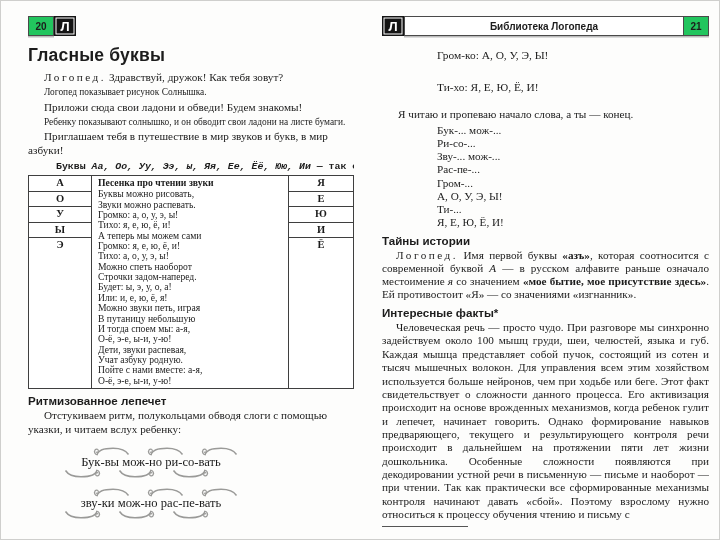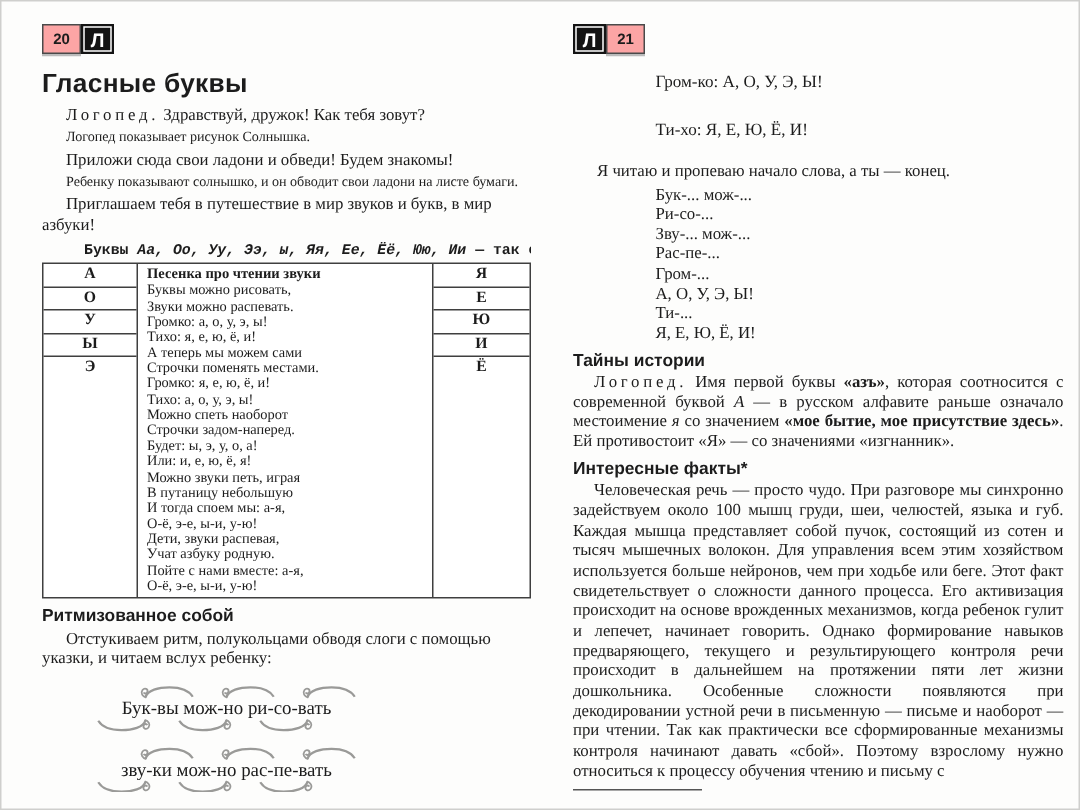--- a/index.html
+++ b/index.html
@@ -7,21 +7,21 @@
           box-shadow:inset 0 0 0 1px #cfcfcd;overflow:hidden;
           font-family:"Liberation Serif",serif;color:#1c1c1c;}
   .page{position:absolute;top:16px;width:326px;height:512px;overflow:hidden;}
   .page.left{left:28px;}
   .page.right{left:382px;width:327px;}
 
   
   .pheader{display:flex;height:20px;font-family:"Liberation Sans",sans-serif;
            font-weight:bold;font-size:10px;align-items:stretch;}
   .num-box{width:24px;border:1px solid #4a4a4a;display:flex;align-items:center;
-           justify-content:center;background:#fca5a5;box-shadow:0 1.5px 0 #bbb;}
+           justify-content:center;background:#22c55e;box-shadow:0 1.5px 0 #bbb;}
   .title-box{flex:1;border:1px solid #4a4a4a;border-left:none;display:flex;
              align-items:center;justify-content:center;background:#fff;box-shadow:0 1.5px 0 #bbb;}
   .pheader.rev .title-box{border-left:1px solid #4a4a4a;border-right:none;}
   .logo-box{width:22px;background:#141414;color:#fff;display:flex;align-items:center;
             justify-content:center;font-size:13px;font-weight:bold;
             box-shadow:inset 0 0 0 1.5px #141414, inset 0 0 0 2.5px #fff;}
 
   
   h1.sec{font-family:"Liberation Sans",sans-serif;font-size:17.5px;margin:9px 0 5px 0;
          letter-spacing:.2px;}
@@ -92,21 +92,20 @@
           <div data-name="vowel-cell">Э</div>
         </div>
       <div class="col-song" data-name="song-column">
         <div class="song-title" data-name="song-title">Песенка про чтении звуки</div>
         <div data-name="song-lines">
             <div data-name="song-line">Буквы можно рисовать,</div>
             <div data-name="song-line">Звуки можно распевать.</div>
             <div data-name="song-line">Громко: а, о, у, э, ы!</div>
             <div data-name="song-line">Тихо: я, е, ю, ё, и!</div>
             <div data-name="song-line">А теперь мы можем сами</div>
-            <div data-name="song-line">Строчки поменять местами.</div>
             <div data-name="song-line">Громко: я, е, ю, ё, и!</div>
             <div data-name="song-line">Тихо: а, о, у, э, ы!</div>
             <div data-name="song-line">Можно спеть наоборот</div>
             <div data-name="song-line">Строчки задом-наперед.</div>
             <div data-name="song-line">Будет: ы, э, у, о, а!</div>
             <div data-name="song-line">Или: и, е, ю, ё, я!</div>
             <div data-name="song-line">Можно звуки петь, играя</div>
             <div data-name="song-line">В путаницу небольшую</div>
             <div data-name="song-line">И тогда споем мы: а-я,</div>
             <div data-name="song-line">О-ё, э-е, ы-и, у-ю!</div>
@@ -118,21 +117,21 @@
       </div>
       <div class="col-let rt" data-name="vowel-column-soft">
           <div data-name="vowel-cell">Я</div>
           <div data-name="vowel-cell">Е</div>
           <div data-name="vowel-cell">Ю</div>
           <div data-name="vowel-cell">И</div>
           <div data-name="vowel-cell">Ё</div>
         </div>
     </div>
 
-    <h2 class="sub" data-name="section-heading">Ритмизованное собой</h2>
+    <h2 class="sub" data-name="section-heading">Ритмизованное лепечет</h2>
     <p class="body-p" data-name="paragraph">Отстукиваем ритм, полукольцами обводя слоги с помощью указки, и читаем вслух ребенку:</p>
 
     <div class="chant" data-name="chant-line-1">
       <div class="orn-row top" data-name="swirl-ornaments-top">
         <span class="orn" data-name="swirl-ornament-icon">
             <svg width="38" height="9" viewBox="0 0 38 9">
               <path d="M5,8 C6,3 14,1.2 21,1.2 C28,1.2 34,3.5 36.5,7.5" fill="none" stroke="#9a9a98" stroke-width="1.5"></path>
               <path d="M5.5,8 c-2.5,-0.5 -4,-3 -2.5,-5 c1.5,-1.8 4,-0.6 3.2,1.4 c-0.5,1.2 -2,1.2 -2.4,0.2" fill="none" stroke="#9a9a98" stroke-width="1.2"></path>
             </svg>
           </span>
@@ -213,20 +212,21 @@
               <path d="M5.5,8 c-2.5,-0.5 -4,-3 -2.5,-5 c1.5,-1.8 4,-0.6 3.2,1.4 c-0.5,1.2 -2,1.2 -2.4,0.2" fill="none" stroke="#9a9a98" stroke-width="1.2"></path>
             </svg>
           </span>
       </div>
     </div>
   </div>
 
   <div class="page right" data-name="page-right">
     <div class="pheader rev" data-name="running-head-right">
       <div class="logo-box" data-name="series-logo-icon">Л</div>
+      <div class="title-box" data-name="running-title">Библиотека Логопеда</div>
       <div class="num-box" data-name="page-number">21</div>
     </div>
 
     <p class="rp-line gap13" data-name="loud-line">Гром-ко: А, О, У, Э, Ы!</p>
     <p class="rp-line gap18" data-name="quiet-line">Ти-хо: Я, Е, Ю, Ё, И!</p>
     <p class="body-p gap13" data-name="paragraph">Я читаю и пропеваю начало слова, а ты — конец.</p>
 
     <div class="echo" data-name="echo-lines">
         <div data-name="echo-line">Бук-... мож-...</div>
         <div data-name="echo-line">Ри-со-...</div>

